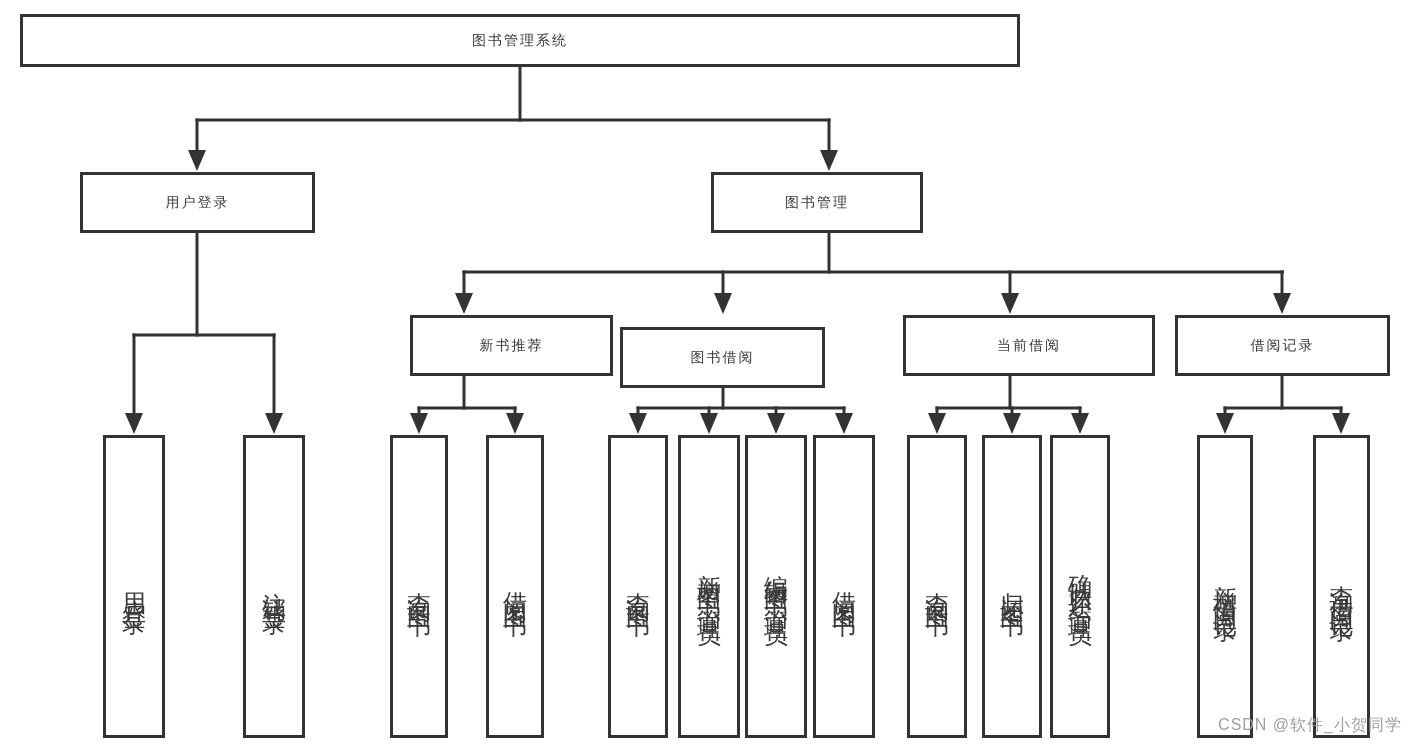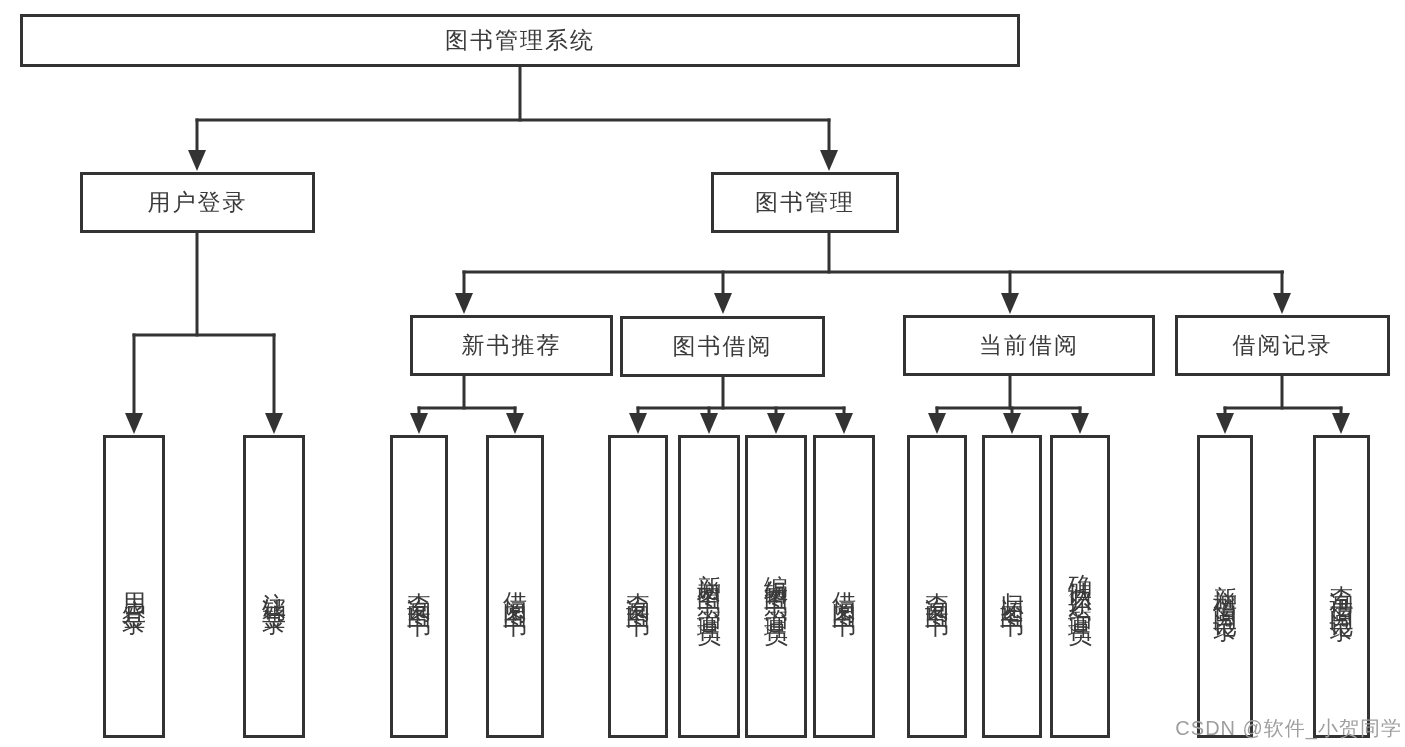--- a/index.html
+++ b/index.html
@@ -22,36 +22,36 @@
   .node{
     position:absolute;
     box-sizing:border-box;
     border:3px solid var(--line);
     background:var(--bg);
     display:flex;align-items:center;justify-content:center;
     color:var(--text);
     z-index:1;
   }
   .node.h .lbl{
-    font-size:23px;
+    font-size:14px;
     letter-spacing:2px;
     white-space:nowrap;
   }
   .node.v .lbl{
     writing-mode:vertical-rl;
     text-orientation:mixed;
     font-size:24px;
     line-height:1;
     letter-spacing:7px;
   }
   #watermark{
     position:absolute;
     right:3px;top:715px;
     z-index:2;
-    font-size:20px;
+    font-size:16px;
     color:var(--wm);
     letter-spacing:1px;
     white-space:nowrap;
   }
 </style>
 </head>
 <body>
 
 <div id="canvas">
 
@@ -118,28 +118,28 @@
     <polygon points="1332,413 1350,413 1341,434"></polygon>
   </svg>
 
   <div class="node h" style="left:20px;top:14px;width:1000px;height:53px;">
     <span class="lbl">图书管理系统</span>
   </div>
 
   <div class="node h" style="left:80px;top:172px;width:235px;height:61px;">
     <span class="lbl">用户登录</span>
   </div>
-  <div class="node h" style="left:711px;top:172px;width:188px;height:61px;">
+  <div class="node h" style="left:711px;top:172px;width:212px;height:61px;">
     <span class="lbl">图书管理</span>
   </div>
 
   <div class="node h" style="left:362px;top:315px;width:203px;height:61px;margin-left:48px;">
     <span class="lbl">新书推荐</span>
   </div>
-  <div class="node h" style="left:620px;top:316px;width:205px;height:61px;">
+  <div class="node h" style="left:620px;top:327px;width:205px;height:61px;">
     <span class="lbl">图书借阅</span>
   </div>
   <div class="node h" style="left:903px;top:315px;width:252px;height:61px;">
     <span class="lbl">当前借阅</span>
   </div>
   <div class="node h" style="left:1175px;top:315px;width:215px;height:61px;text-align:right;">
     <span class="lbl">借阅记录</span>
   </div>
 
   <div class="node v" style="left:103px;top:435px;width:62px;height:303px;">

